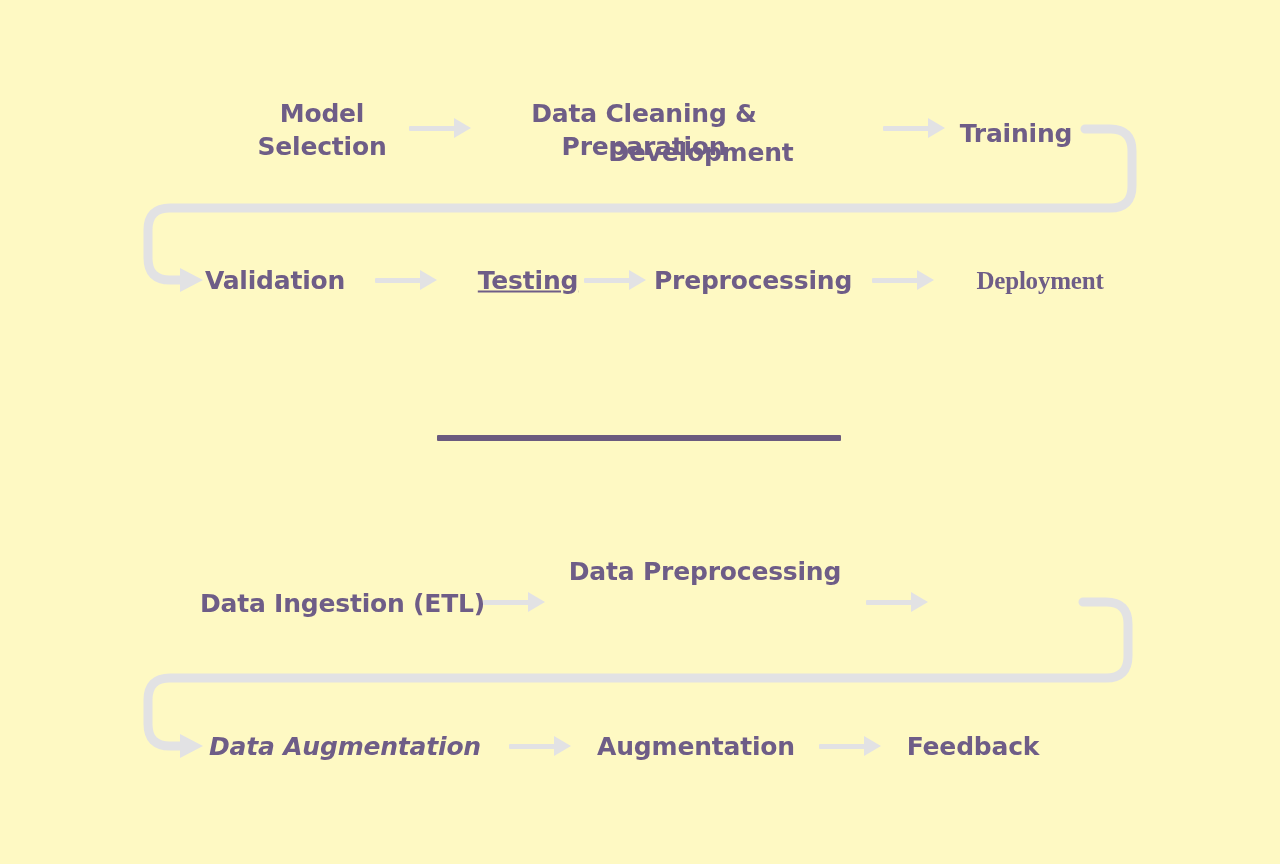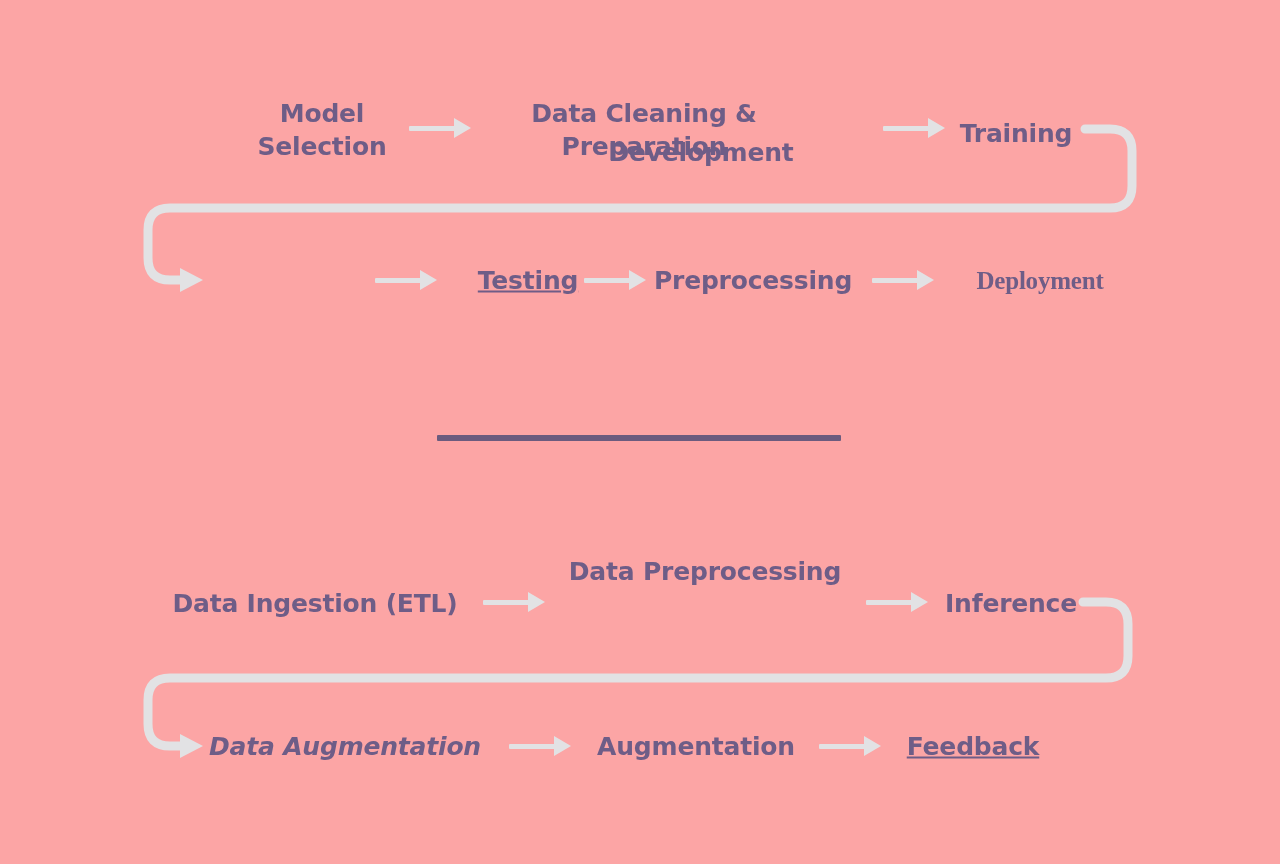--- a/index.html
+++ b/index.html
@@ -10,21 +10,21 @@
   body {
     width: 1280px;
     height: 864px;
     overflow: hidden;
     font-family: "DejaVu Sans", sans-serif;
   }
   .canvas {
     position: relative;
     width: 1280px;
     height: 864px;
-    background: #fca5a5;
+    background: #fef9c3;
   }
 
   
   .node {
     position: absolute;
     color: #6e5d87;
     font-family: "DejaVu Sans", sans-serif;
     font-weight: bold;
     font-size: 25px;
     line-height: 1.32;
@@ -102,20 +102,21 @@
     <span class="head"></span>
   </div>
 
   <div class="connector" style="left:0px; top:0px; width:1280px; height:440px;">
     <svg width="1280" height="440" viewBox="0 0 1280 440" fill="none" xmlns="http://www.w3.org/2000/svg">
       <path d="M 1085 129 L 1110 129 Q 1132 129 1132 151 L 1132 186 Q 1132 208 1110 208 L 170 208 Q 148 208 148 230 L 148 258 Q 148 280 170 280 L 181 280" stroke="#e2e2e4" stroke-width="9" stroke-linecap="round" stroke-linejoin="round" fill="none"></path>
       <path d="M 180 268 L 203 280 L 180 292 Z" fill="#e2e2e4"></path>
     </svg>
   </div>
 
+  <div class="node" style="left:275px; top:280px; width:230px;">Validation</div>
 
   <div class="node" style="left:528px; top:280px; width:180px;text-decoration:underline;">Testing</div>
 
   <div class="node" style="left:753px; top:280px; width:250px;">Preprocessing</div>
 
   <div class="node" style="left:1040px; top:280px; width:250px;font-family:Liberation Serif, serif;">Deployment</div>
 
   <div class="arrow" style="left:406px; top:280px; width:62px;">
     <span class="shaft" style="width:48px;"></span>
     <span class="head"></span>
@@ -126,25 +127,24 @@
     <span class="head"></span>
   </div>
 
   <div class="arrow" style="left:903px; top:280px; width:62px;">
     <span class="shaft" style="width:48px;"></span>
     <span class="head"></span>
   </div>
 
   <div class="divider" style="left:437px; top:435px; width:404px; height:6px;"></div>
 
-  <div class="node" style="left:315px; top:603px; width:340px;">Data Ingestion (ETL)</div>
+  <div class="node" style="left:315px; top:603px; width:340px;text-align:right;">Data Ingestion (ETL)</div>
 
   <div class="node" style="left:705px; top:571px; width:320px;">Data Preprocessing</div>
 
-  <div class="node" style="left:1011px; top:603px; width:200px;">Inference</div>
 
   <div class="arrow" style="left:514px; top:602px; width:62px;">
     <span class="shaft" style="width:48px;"></span>
     <span class="head"></span>
   </div>
 
   <div class="arrow" style="left:897px; top:602px; width:62px;">
     <span class="shaft" style="width:48px;"></span>
     <span class="head"></span>
   </div>
@@ -153,21 +153,21 @@
     <svg width="1280" height="424" viewBox="0 0 1280 424" fill="none" xmlns="http://www.w3.org/2000/svg">
       <path d="M 1083 162 L 1106 162 Q 1128 162 1128 184 L 1128 216 Q 1128 238 1106 238 L 170 238 Q 148 238 148 260 L 148 284 Q 148 306 170 306 L 181 306" stroke="#e2e2e4" stroke-width="9" stroke-linecap="round" stroke-linejoin="round" fill="none"></path>
       <path d="M 180 294 L 203 306 L 180 318 Z" fill="#e2e2e4"></path>
     </svg>
   </div>
 
   <div class="node" style="left:345px; top:746px; width:320px;font-style:italic;">Data Augmentation</div>
 
   <div class="node" style="left:696px; top:746px; width:250px;">Augmentation</div>
 
-  <div class="node" style="left:973px; top:746px; width:200px;text-decoration:underline;">Feedback</div>
+  <div class="node" style="left:973px; top:746px; width:200px;">Feedback</div>
 
   <div class="arrow" style="left:540px; top:746px; width:62px;">
     <span class="shaft" style="width:48px;"></span>
     <span class="head"></span>
   </div>
 
   <div class="arrow" style="left:850px; top:746px; width:62px;">
     <span class="shaft" style="width:48px;"></span>
     <span class="head"></span>
   </div>

